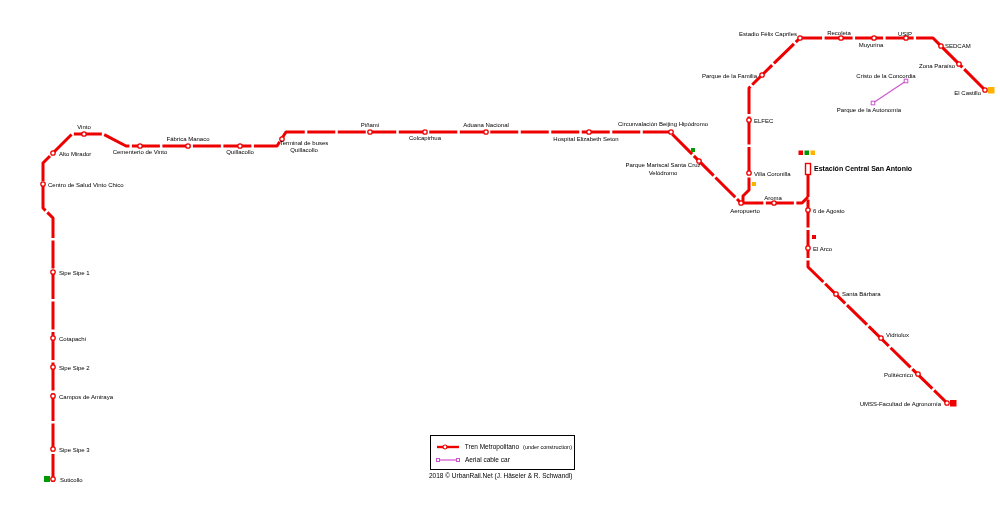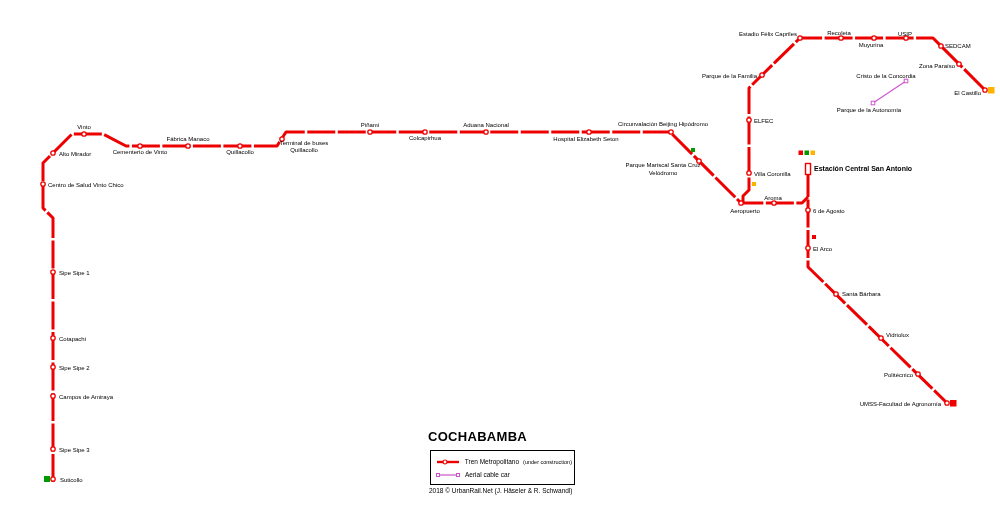--- a/index.html
+++ b/index.html
@@ -193,21 +193,20 @@
       </g>
       <g>
         <text x="886" y="78" text-anchor="middle" class="lbl">Cristo de la Concordia</text>
       </g>
       <g>
         <text x="869" y="112" text-anchor="middle" class="lbl">Parque de la Autonomía</text>
       </g>
     </svg>
 
   <div class="legend">
-    <div class="legend-title">COCHABAMBA</div>
     <div class="legend-box">
       <div class="legend-row">
         <svg width="26" height="8">
           <line x1="2" y1="4" x2="24" y2="4" stroke-width="2.4" stroke="#ee0000"></line>
           <circle cx="10" cy="4" r="2" fill="#fff" stroke-width="1.2" stroke="#ee0000"></circle>
         </svg>
         <span class="txt">Tren Metropolitano</span>
         <span class="note">(under construction)</span>
       </div>
       <div class="legend-row">

